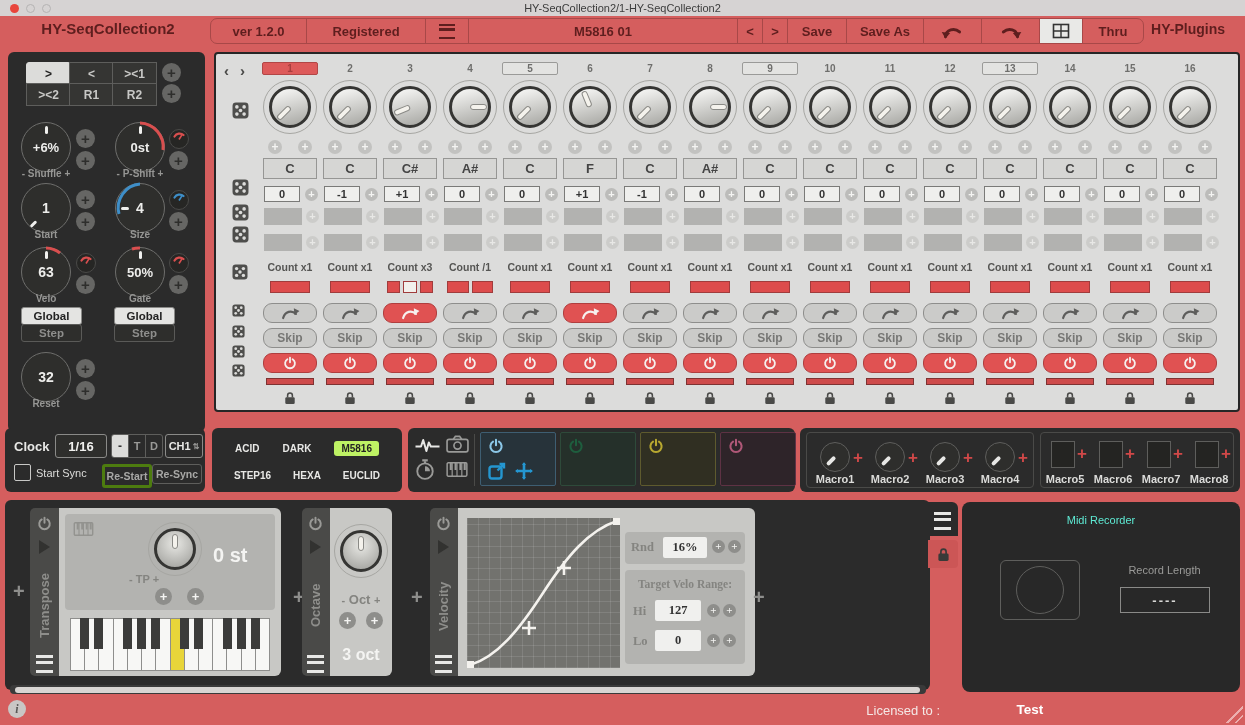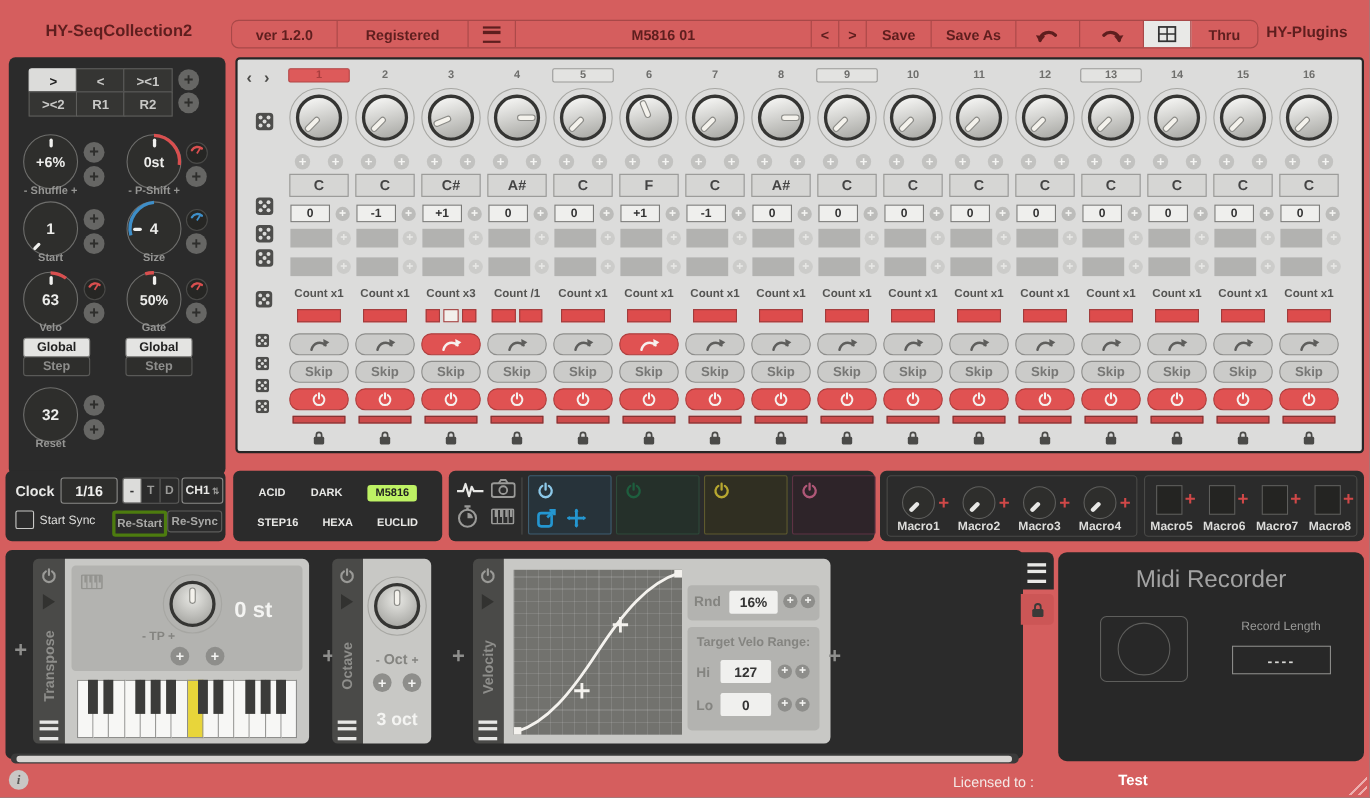--- a/index.html
+++ b/index.html
@@ -184,20 +184,26 @@
     </symbol>
     <symbol id="arcR" viewBox="0 0 18 18">
       <path d="M4.5 6.5 A6 6 0 0 1 13.5 5" stroke="currentColor" stroke-width="2.2" fill="none" stroke-linecap="round"></path>
       <path d="M9 9.5 L12.5 4" stroke="currentColor" stroke-width="1.6"></path>
     </symbol>
   </defs>
 </svg>
 
 <div id="app">
 
+  <div id="titlebar">
+    <span class="tl" style="left:10px;background:#E8453C;"></span>
+    <span class="tl" style="left:26px;border:1px solid #B5B3B3;box-sizing:border-box;"></span>
+    <span class="tl" style="left:42px;border:1px solid #B5B3B3;box-sizing:border-box;"></span>
+    <span>HY-SeqCollection2/1-HY-SeqCollection2</span>
+  </div>
 
   <div id="header">
     <div id="appTitle">HY-SeqCollection2</div>
     <div id="hdrGroup">
       <div class="hbtn" style="width:95px;">ver 1.2.0</div>
       <div class="hbtn" style="width:118px;">Registered</div>
       <div class="hbtn" style="width:42px;">
           <span class="hamb"></span>
         </div>
       <div class="hbtn" style="width:268px;">M5816 01</div>
@@ -1229,21 +1235,21 @@
 
     <div>
       <div class="sidebar" style="left:425px;width:28px;">
         <span class="abs" style="left:6px;top:8px;color:#9A9A97;"><svg width="15" height="15">
               <use href="#power"></use>
             </svg></span>
         <span class="playtri" style="left:8px;top:32px;"></span>
         <span class="vtext" style="top:58px;height:80px;left:6px;">Velocity</span>
         <span class="whamb" style="left:5px;top:147px;"></span>
       </div>
-      <div class="mbody" style="left:453px;width:297px;height:168px;">
+      <div class="mbody" style="left:453px;width:297px;height:168px;font-family:Liberation Serif, serif;">
         <div id="graph" style="left:9px;top:10px;width:153px;height:150px;">
           <svg width="153" height="150">
             <path d="M3 147 C30 139 52 112 76 75 C100 38 122 12 150 3" stroke="#F4F2EE" stroke-width="2.6" fill="none"></path>
             <rect x="0" y="143" width="7" height="7" fill="#F4F2EE"></rect>
             <rect x="146" y="0" width="7" height="7" fill="#F4F2EE"></rect>
             <path d="M55 110 h14 M62 103 v14" stroke="#F4F2EE" stroke-width="2.6"></path>
             <path d="M90 50 h14 M97 43 v14" stroke="#F4F2EE" stroke-width="2.6"></path>
           </svg>
         </div>
         <div class="inner" style="left:167px;top:24px;width:120px;height:32px;">
@@ -1275,21 +1281,21 @@
   <div class="abs" style="left:928px;top:540px;width:30px;height:28px;background:#CC5656;border-radius:0 4px 4px 0;color:#3A3A38;display:flex;align-items:center;justify-content:center;">
     <svg width="13" height="15">
         <use href="#lock"></use>
       </svg>
   </div>
 
   <div class="scrltrack"></div>
   <div class="scrlthumb"></div>
 
   <div id="recPanel" class="abs">
-    <div class="abs" style="left:0;top:12px;width:100%;text-align:center;font-size:22px;color:#a3a3a3;">Midi Recorder</div>
+    <div class="abs" style="left:0;top:12px;width:100%;text-align:center;font-size:11px;color:#5eead4;">Midi Recorder</div>
     <div class="abs" style="left:38px;top:58px;width:78px;height:58px;border:1.5px solid #5E5E5C;border-radius:6px;display:flex;align-items:center;justify-content:center;">
       <div style="width:46px;height:46px;border:1.5px solid #5E5E5C;border-radius:50%;"></div>
     </div>
     <div class="abs" style="left:145px;top:62px;width:115px;text-align:center;font-size:11px;color:#9A9A98;">Record Length</div>
     <div class="abs" style="left:158px;top:85px;width:88px;height:24px;border:1px solid #8A8A88;display:flex;align-items:center;justify-content:center;color:#D8D8D6;font-weight:bold;letter-spacing:2px;font-size:13px;">----</div>
   </div>
 
   <div class="abs" style="left:8px;top:700px;width:18px;height:18px;border-radius:50%;background:#C9C7C5;color:#5A5A58;font-weight:bold;font-size:12px;display:flex;align-items:center;justify-content:center;font-family:'Liberation Serif',serif;font-style:italic;">i</div>
   <div class="abs" style="left:830px;top:703px;width:110px;text-align:right;font-size:13px;color:#F4E8E6;">Licensed to :</div>
   <div class="abs" style="left:995px;top:702px;width:70px;text-align:center;font-size:13.5px;font-weight:bold;color:#FFFFFF;">Test</div>

